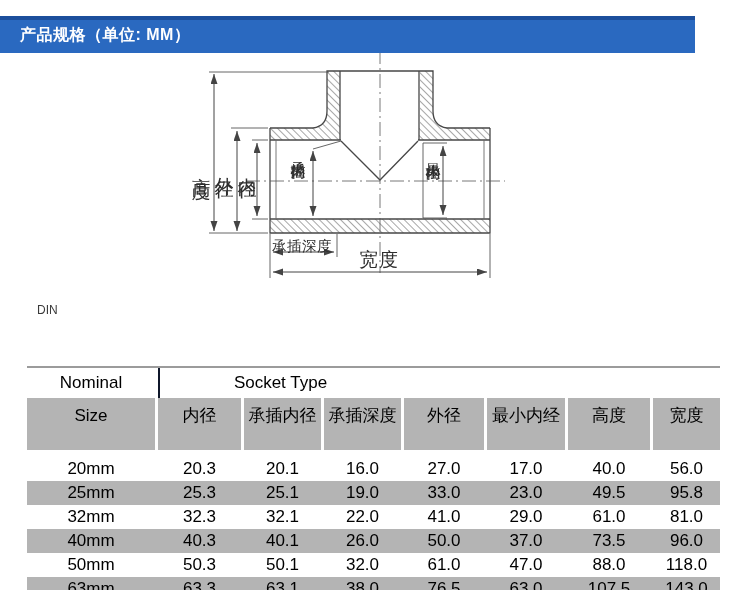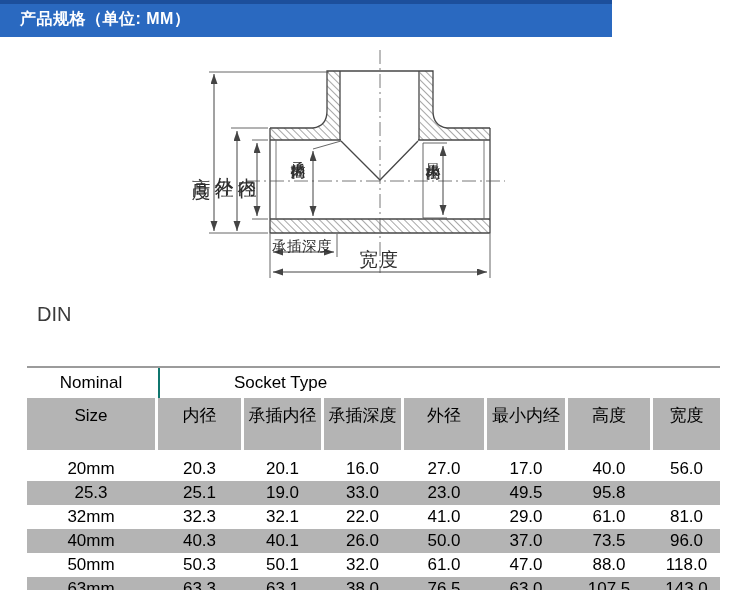--- a/index.html
+++ b/index.html
@@ -3,52 +3,52 @@
 <meta charset="utf-8">
 <style>
   html,body { margin:0; padding:0; background:#fff; }
   #page {
     position:relative; width:750px; height:590px; overflow:hidden;
     background:#fff; font-family:"Liberation Sans", sans-serif;
   }
 
   
   .header-bar {
-    position:absolute; left:0; top:0; width:612px; height:37px;
+    position:absolute; left:0; top:16px; width:695px; height:37px;
     background:linear-gradient(to bottom, var(--blue-dark,#1c4f9c) 0 4px, var(--blue,#2a69c0) 4px 100%);
   }
   .header-bar .title {
     position:absolute; left:20px; top:0; line-height:37px;
     color:#fff; font-size:16px; font-weight:bold; letter-spacing:0.5px;
   }
 
   
   .drawing-svg { position:absolute; left:0; top:0; width:750px; height:300px; }
   .dlabel {
     position:absolute; color:#2e2e2e; line-height:1;
     font-family:"Liberation Sans", sans-serif;
   }
   .vlabel { writing-mode:vertical-rl; text-orientation:upright; }
   .big  { font-size:19px; letter-spacing:3px; }
   .med  { font-size:15px; letter-spacing:1px; }
 
   
   .din-caption {
-    position:absolute; left:37px; top:303px; font-size:20px; color:#3a3a3a;
+    position:absolute; left:37px; top:303px; font-size:12px; color:#3a3a3a;
   }
   .spec-table {
     position:absolute; left:27px; top:326px; width:693px;
     border-top:2px solid #9b9b9b; color:#000000; font-size:17px;margin-top:40px;
   }
   .group-row {
     display:grid; grid-template-columns:128px 243px 316px; column-gap:3px;
     background:#fff;
   }
   .gcell { height:30px; line-height:30px; text-align:center; }
-  .gcell + .gcell { border-left:2px solid #0f766e; }
+  .gcell + .gcell { border-left:2px solid #0f172a; }
   .row {
     display:grid; column-gap:3px;
     grid-template-columns:128px 83px 77px 77px 80px 78px 82px 67px;
   }
   .head-row { background:#fff; }
   .head-row .cell { background:var(--gray,#b4b4b4); height:52px; line-height:36px; }
   .data-row .cell { height:24px; line-height:24px; background:transparent; }
   .data-row.first { margin-top:7px; }
   .data-row.white { background:#ffffff; }
   .data-row.gray  { background:var(--gray,#b4b4b4); }
@@ -156,20 +156,21 @@
         <div class="cell">20mm</div>
         <div class="cell">20.3</div>
         <div class="cell">20.1</div>
         <div class="cell">16.0</div>
         <div class="cell">27.0</div>
         <div class="cell">17.0</div>
         <div class="cell">40.0</div>
         <div class="cell">56.0</div>
       </div>
       <div class="row data-row gray">
+        <div class="cell">25mm</div>
         <div class="cell">25.3</div>
         <div class="cell">25.1</div>
         <div class="cell">19.0</div>
         <div class="cell">33.0</div>
         <div class="cell">23.0</div>
         <div class="cell">49.5</div>
         <div class="cell">95.8</div>
       </div>
       <div class="row data-row white">
         <div class="cell">32mm</div>

